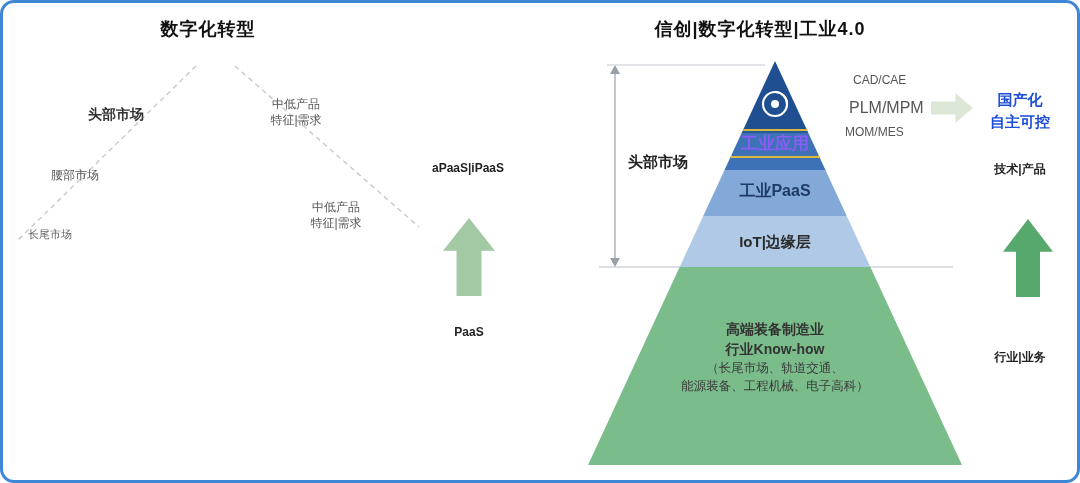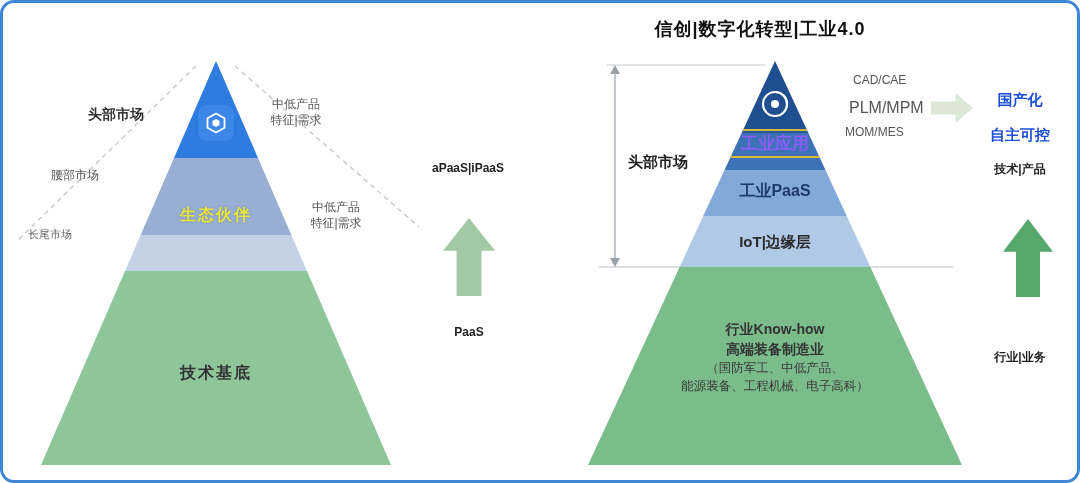--- a/index.html
+++ b/index.html
@@ -34,41 +34,23 @@
     <line x1="193" y1="63" x2="14" y2="238" stroke="#c7ccd4" stroke-width="1.5" stroke-dasharray="5 4"></line>
     <line x1="232" y1="63" x2="416" y2="224" stroke="#c7ccd4" stroke-width="1.5" stroke-dasharray="5 4"></line>
 
     <line x1="612" y1="67" x2="612" y2="259" stroke="#9aa0a8" stroke-width="1.2"></line>
     <polygon points="607,71 617,71 612,62" fill="#9aa0a8"></polygon>
     <polygon points="607,255 617,255 612,264" fill="#9aa0a8"></polygon>
     <line x1="604" y1="62" x2="762" y2="62" stroke="#c5cad1" stroke-width="1"></line>
     <line x1="596" y1="264" x2="950" y2="264" stroke="#b9bfc7" stroke-width="1"></line>
   </svg>
 
+  <div class="abs title" style="left:105px;top:14px;width:200px;">数字化转型</div>
   <div class="abs title" style="left:607px;top:14px;width:300px;">信创|数字化转型|工业4.0</div>
 
-  <div class="pyramid" style="left:38px;top:58px;width:350px;height:404px;">
-    <div class="pyr-clip">
-      <div class="band" style="height:24%;background:#2e7ce0;"></div>
-      <div class="band" style="height:19%;background:#98aed3;"></div>
-      <div class="band" style="height:9%;background:#c4d1e5;"></div>
-      <div class="band" style="height:48%;background:#8ec69a;"></div>
-
-      <div class="abs" style="left:calc(50% - 18px);top:44px;width:36px;height:36px;background:#3c87e8;border-radius:9px;display:flex;align-items:center;justify-content:center;">
-        <svg width="24" height="24" viewBox="0 0 24 24">
-          <polygon points="12,2.5 20.5,7.2 20.5,16.8 12,21.5 3.5,16.8 3.5,7.2" fill="none" stroke="#fff" stroke-width="1.8"></polygon>
-          <polygon points="12,8 15.5,10 15.5,14 12,16 8.5,14 8.5,10" fill="#fff"></polygon>
-        </svg>
-      </div>
-
-      <div class="pyr-label" style="top:144px;color:#e6e73a;font-weight:bold;font-size:16px;letter-spacing:2px;text-shadow:0 0 2px rgba(80,90,120,.5);">生态伙伴</div>
-
-      <div class="pyr-label" style="top:302px;color:#333;font-weight:bold;font-size:16px;letter-spacing:2px;">技术基底</div>
-    </div>
-  </div>
 
   <div class="abs market-label" style="left:85px;top:103px;">头部市场</div>
   <div class="abs market-label small" style="left:48px;top:164px;">腰部市场</div>
   <div class="abs market-label tiny" style="left:25px;top:224px;">长尾市场</div>
 
   <div class="abs demand-label" style="left:258px;top:93px;width:70px;">
     <span style="display:block;">中低产品</span>
     <span style="display:block;">特征|需求</span>
   </div>
   <div class="abs demand-label" style="left:298px;top:196px;width:70px;">
@@ -98,39 +80,39 @@
 
       <div class="pyr-label" style="top:68px;">
         <span class="badge">工业应用</span>
       </div>
 
       <div class="pyr-label layer-text-dark" style="top:120px;font-size:16px;">工业PaaS</div>
 
       <div class="pyr-label" style="top:172px;font-weight:bold;font-size:15px;color:#2b2b2b;">IoT|边缘层</div>
 
       <div class="pyr-label base-lines" style="top:258px;">
+        <span class="b">高端装备制造业</span>
         <span class="b">行业Know-how</span>
-        <span class="b">高端装备制造业</span>
-        <span class="n">（国防军工、中低产品、</span>
+        <span class="n">（长尾市场、轨道交通、</span>
         <span class="n">能源装备、工程机械、电子高科）</span>
       </div>
     </div>
   </div>
 
   <div class="abs" style="left:625px;top:150px;font-size:15px;font-weight:bold;color:#222;">头部市场</div>
 
   <div class="abs" style="left:850px;top:70px;font-size:12px;color:#555;">CAD/CAE</div>
   <div class="abs" style="left:846px;top:96px;font-size:16px;color:#555;">PLM/MPM</div>
   <div class="abs" style="left:842px;top:122px;font-size:12px;color:#555;">MOM/MES</div>
 
   <div class="abs right-arrow" style="left:928px;top:90px;width:42px;height:30px;background:#dde7d7;"></div>
 
   <div class="abs" style="left:975px;top:86px;width:84px;text-align:center;font-weight:bold;font-size:15px;color:#1d4ed8;line-height:22px;">
     <span style="display:block;">国产化</span>
-    <span style="display:block;margin-top:13px;">自主可控</span>
+    <span style="display:block;">自主可控</span>
   </div>
 
   <div class="abs side-label" style="left:975px;top:158px;width:84px;">技术|产品</div>
 
   <div class="abs up-arrow" style="left:1000px;top:216px;width:50px;height:78px;background:#57a86d;"></div>
 
   <div class="abs side-label" style="left:975px;top:322px;width:84px;margin-top:24px;">行业|业务</div>
 
 </div>
 

